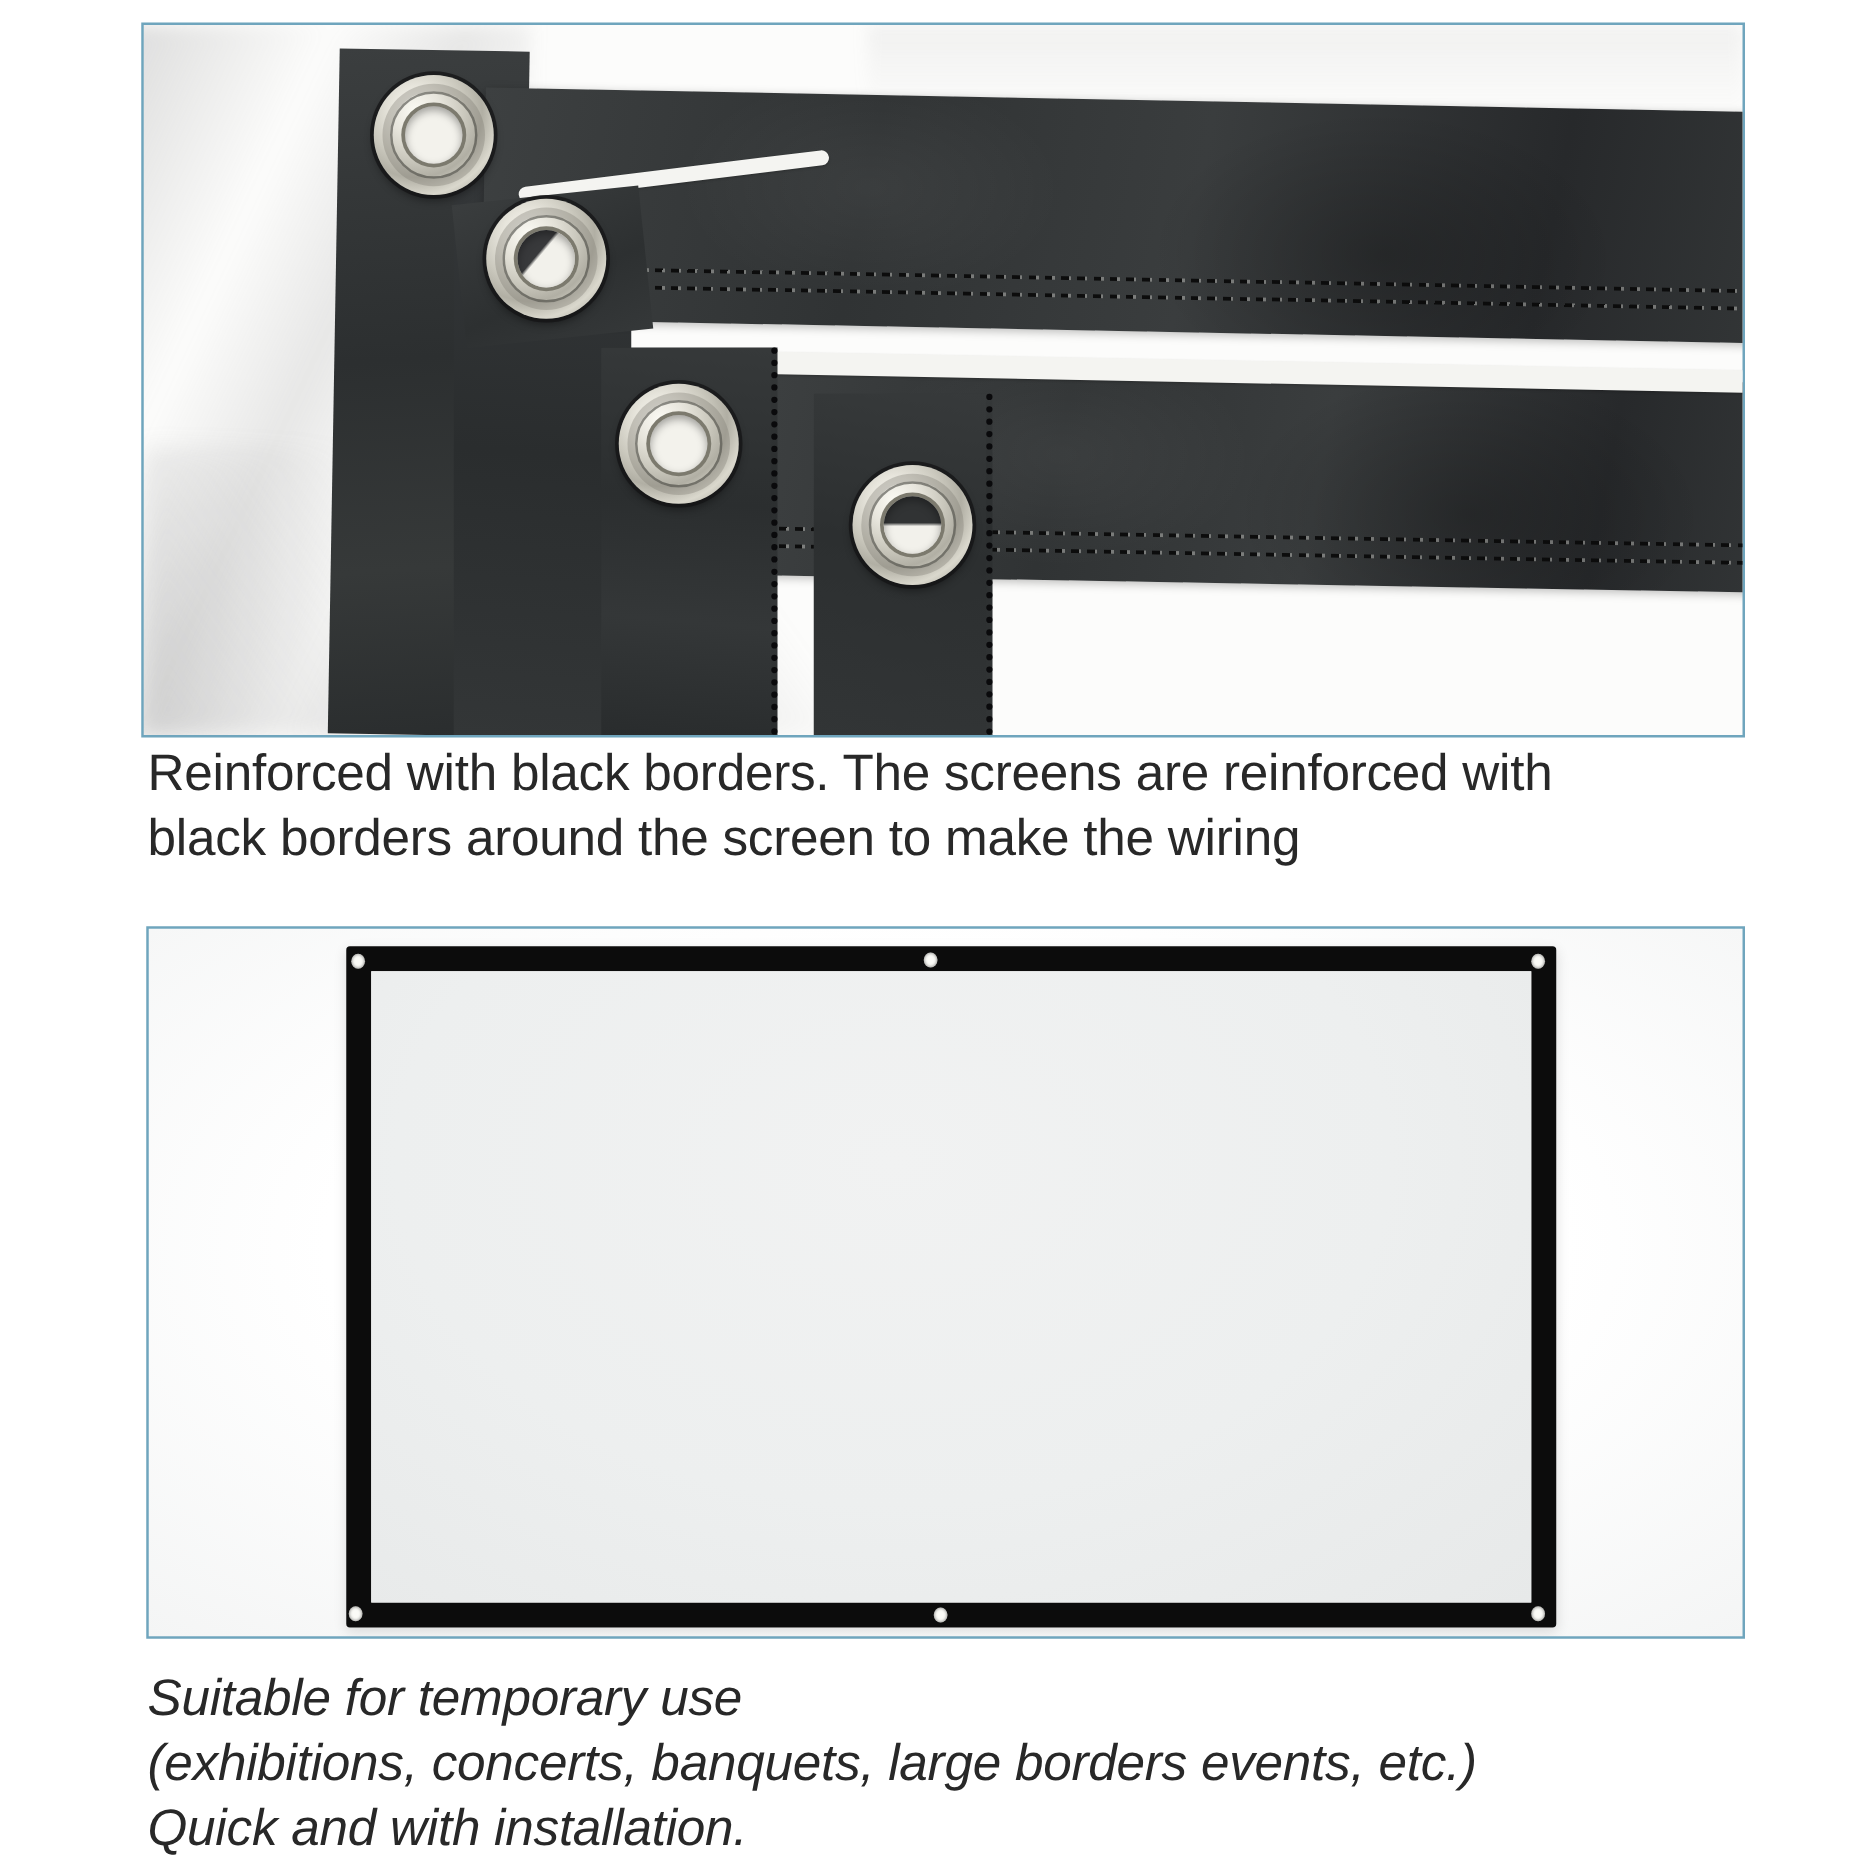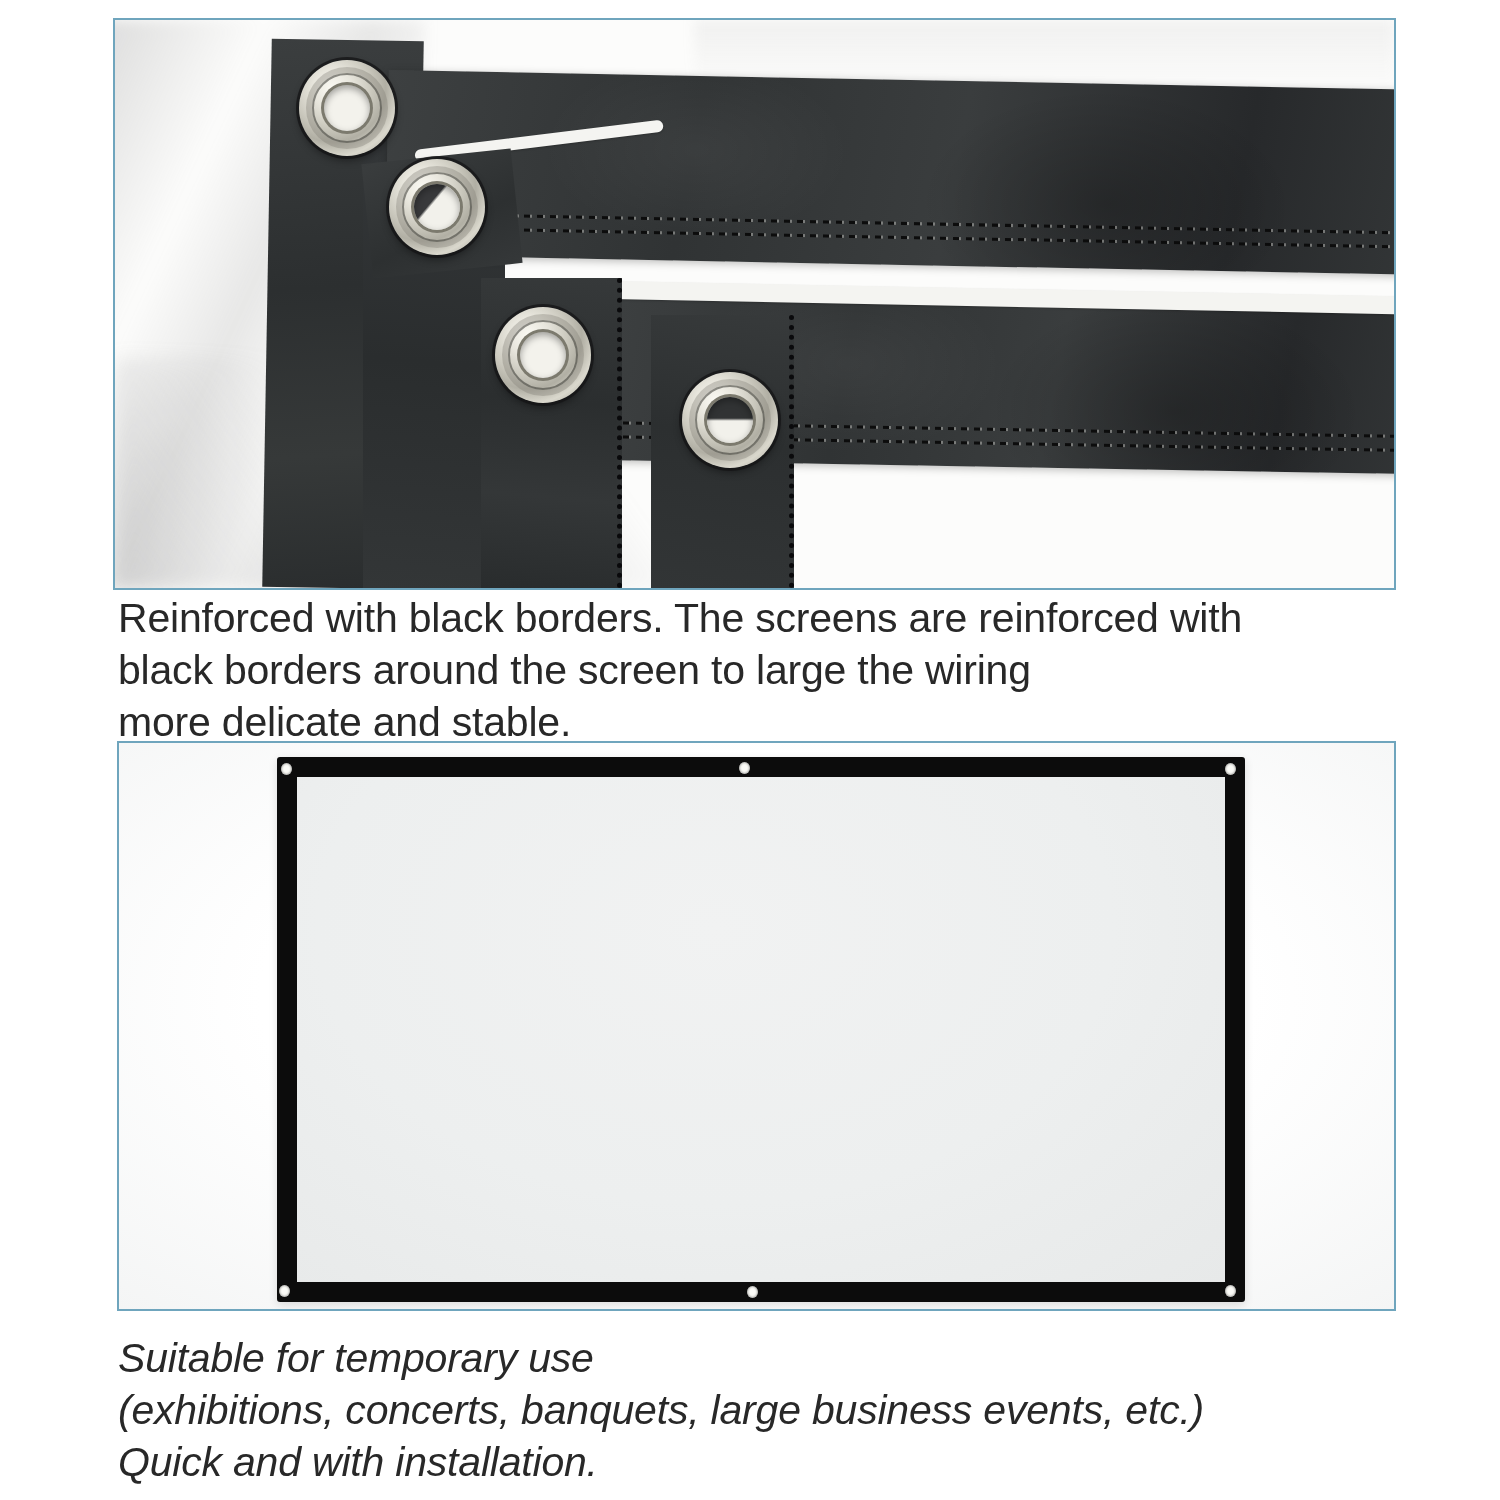--- a/index.html
+++ b/index.html
@@ -123,35 +123,34 @@
     <div class="strip s4"></div>
 
     <div class="grommet g1"></div>
     <div class="grommet g2"></div>
     <div class="grommet g3"></div>
     <div class="grommet g4"></div>
   </figure>
 
   <div class="caption caption-1">
     <div>Reinforced with black borders. The screens are reinforced with</div>
-    <div>black borders around the screen to large the wiring</div>
-    <div>more delicate and stable.</div>
+    <div>black borders around the screen to make the wiring</div>
   </div>
 
   <figure class="photo photo-2">
     <div class="pscreen">
       <div class="surface"></div>
       <span class="dot d-tl"></span>
       <span class="dot d-tc"></span>
       <span class="dot d-tr"></span>
       <span class="dot d-bl"></span>
       <span class="dot d-bc"></span>
       <span class="dot d-br"></span>
     </div>
   </figure>
 
   <div class="caption caption-2">
     <div>Suitable for temporary use</div>
-    <div>(exhibitions, concerts, banquets, large business events, etc.)</div>
+    <div>(exhibitions, concerts, banquets, large borders events, etc.)</div>
     <div>Quick and with installation.</div>
   </div>
 
 </div>
 
 </body></html>

